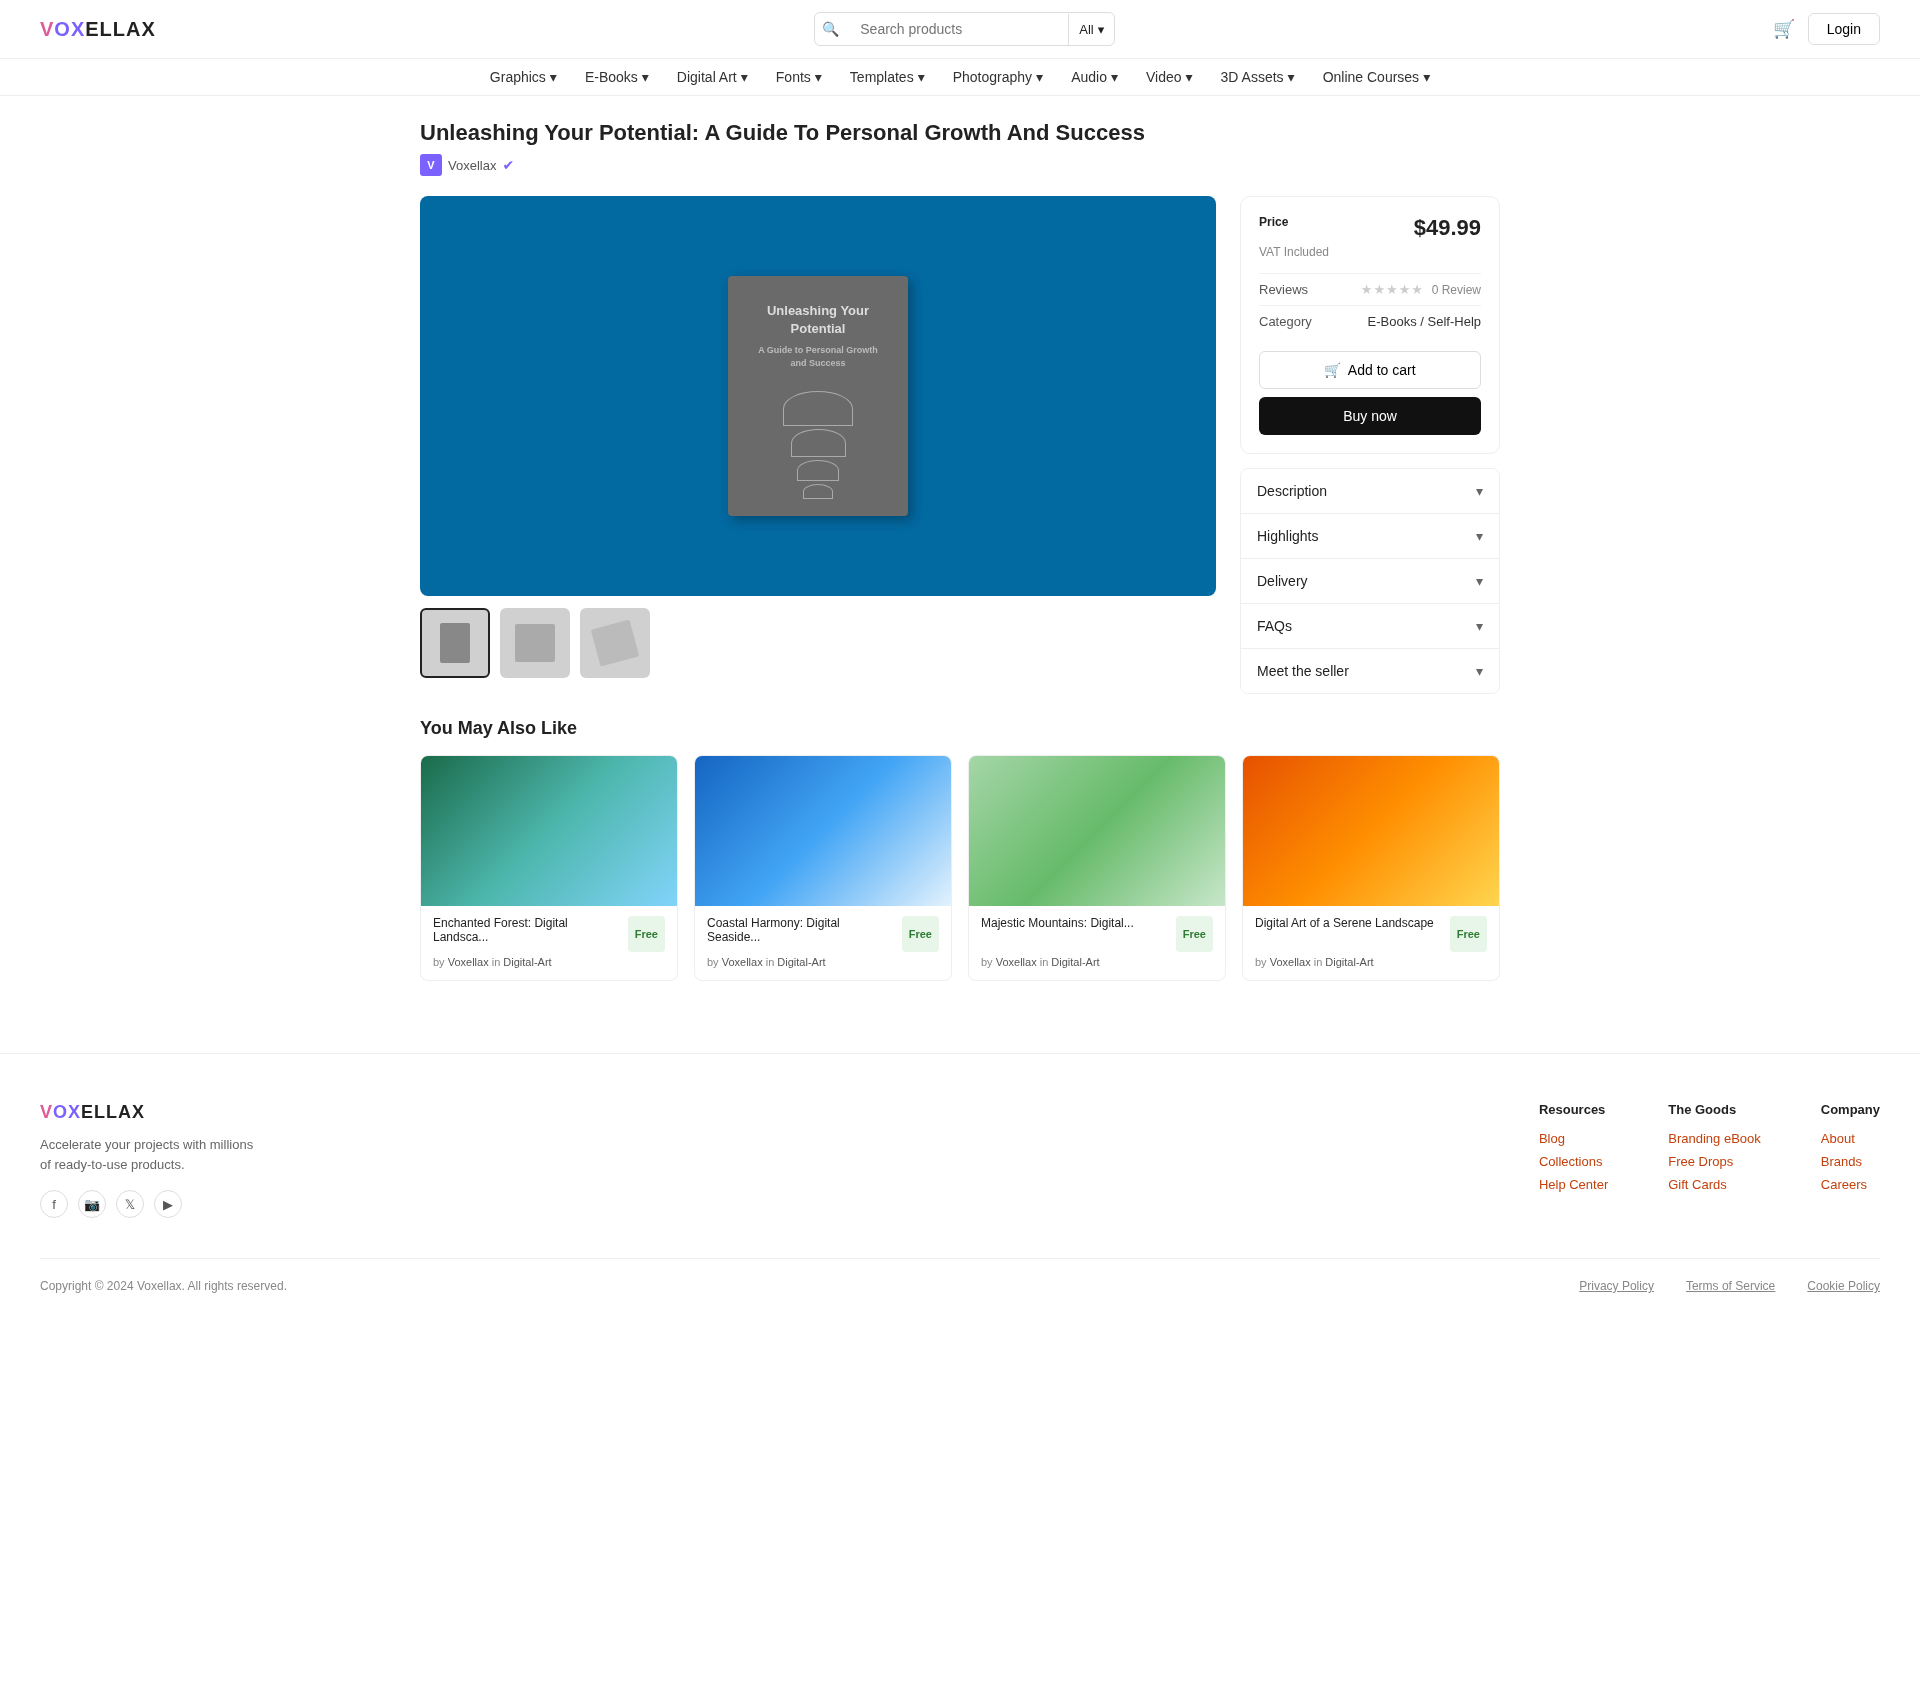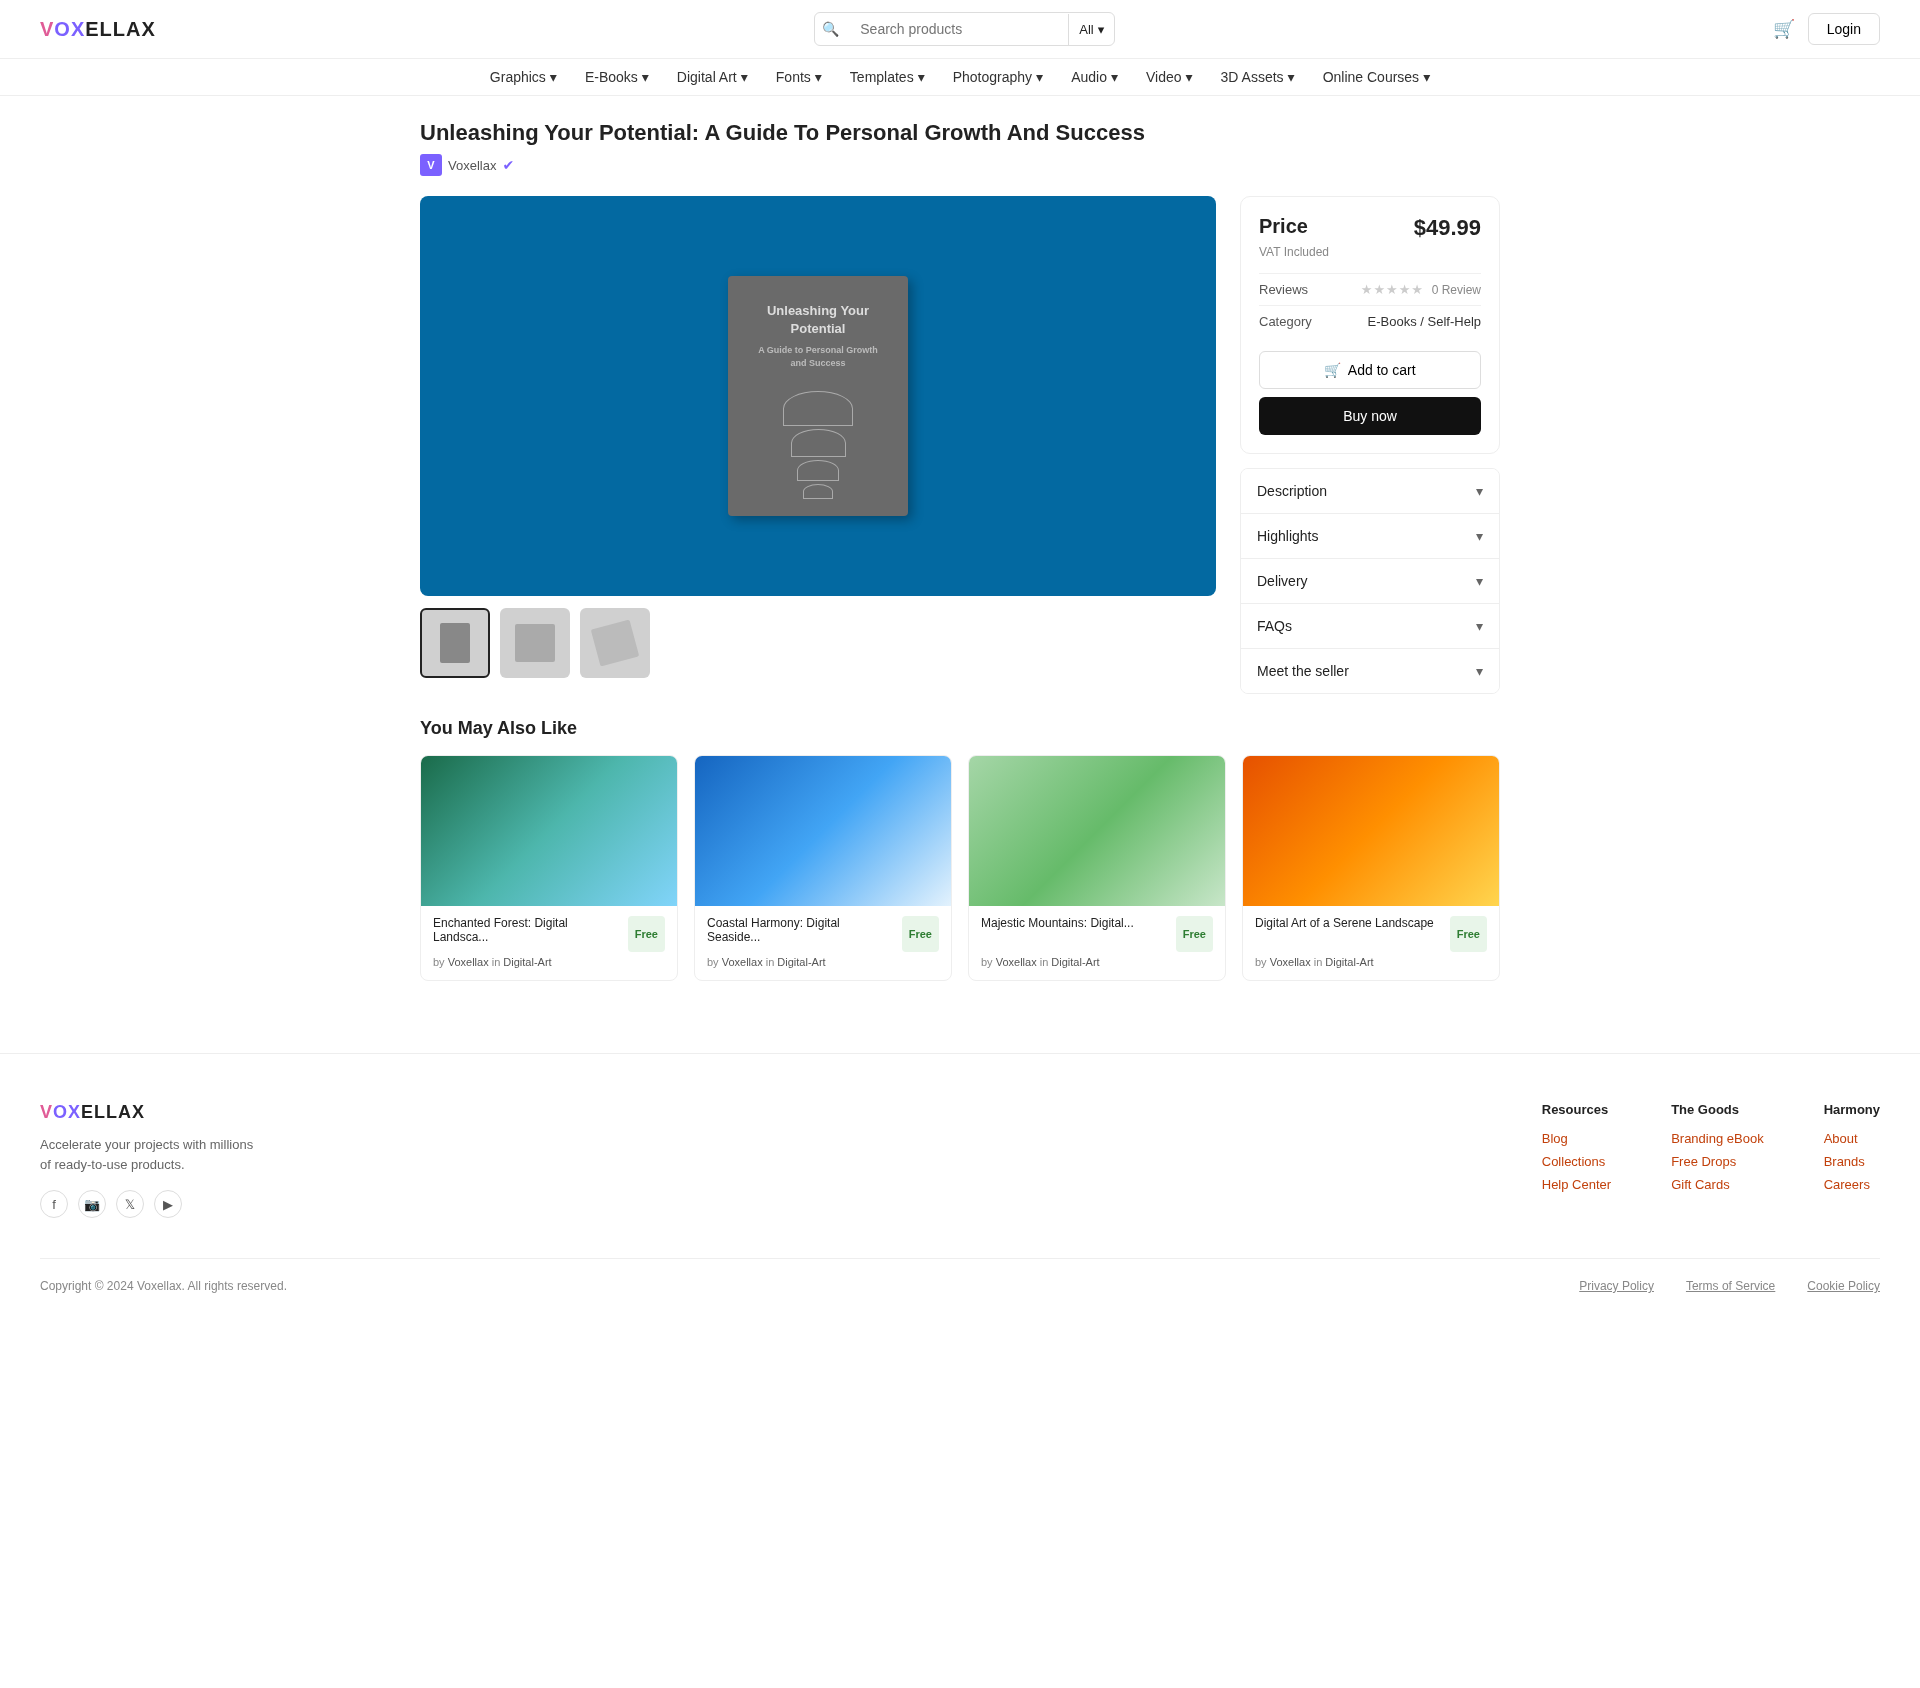--- a/index.html
+++ b/index.html
@@ -45,21 +45,21 @@
     .book-arch { border: 1.5px solid #aaa; border-radius: 50% 50% 0 0; margin: 3px auto; }
     .thumbnails { display: flex; gap: 10px; margin-top: 12px; }
     .thumb { width: 70px; height: 70px; border-radius: 6px; background: #d0d0d0; border: 2px solid transparent; cursor: pointer; display: flex; align-items: center; justify-content: center; overflow: hidden; }
     .thumb.active { border-color: #222; }
     .thumb-inner { width: 30px; height: 40px; background: #888; border-radius: 2px; }
 
     
     .product-sidebar { width: 260px; flex-shrink: 0; }
     .price-box { border: 1px solid #eee; border-radius: 10px; padding: 18px; margin-bottom: 14px; }
     .price-header { display: flex; justify-content: space-between; align-items: flex-start; margin-bottom: 4px; }
-    .price-label { font-size: 20px; font-weight: 600; text-align: right; }
+    .price-label { font-size: 12px; font-weight: 600; text-align: right; }
     .price-value { font-size: 22px; font-weight: 700; }
     .vat-label { font-size: 12px; color: #888; margin-bottom: 14px; }
     .meta-row { display: flex; justify-content: space-between; padding: 8px 0; border-top: 1px solid #f0f0f0; font-size: 13px; }
     .meta-key { color: #555; }
     .meta-value { color: #333; }
     .stars { color: #ccc; letter-spacing: 1px; font-size: 13px; }
     .review-count { color: #888; font-size: 12px; margin-left: 4px; }
     .add-cart-btn { width: 100%; padding: 10px; border: 1px solid #ddd; border-radius: 6px; background: #fff; cursor: pointer; font-size: 14px; margin-top: 14px; display: flex; align-items: center; justify-content: center; gap: 6px; }
     .buy-now-btn { width: 100%; padding: 11px; border: none; border-radius: 6px; background: #111; color: #fff; cursor: pointer; font-size: 14px; margin-top: 8px; font-weight: 500; }
 
@@ -350,21 +350,21 @@
             <a href="#">Collections</a>
             <a href="#">Help Center</a>
           </div>
           <div class="footer-col">
             <h4>The Goods</h4>
             <a href="#">Branding eBook</a>
             <a href="#">Free Drops</a>
             <a href="#">Gift Cards</a>
           </div>
           <div class="footer-col">
-            <h4>Harmony</h4>
+            <h4>Company</h4>
             <a href="#">About</a>
             <a href="#">Brands</a>
             <a href="#">Careers</a>
           </div>
         </div>
     </div>
     <div class="footer-bottom">
       <span>Copyright © 2024 Voxellax. All rights reserved.</span>
       <div class="footer-bottom-links" id="footer-bottom-links">
           <a href="#">Privacy Policy</a>

